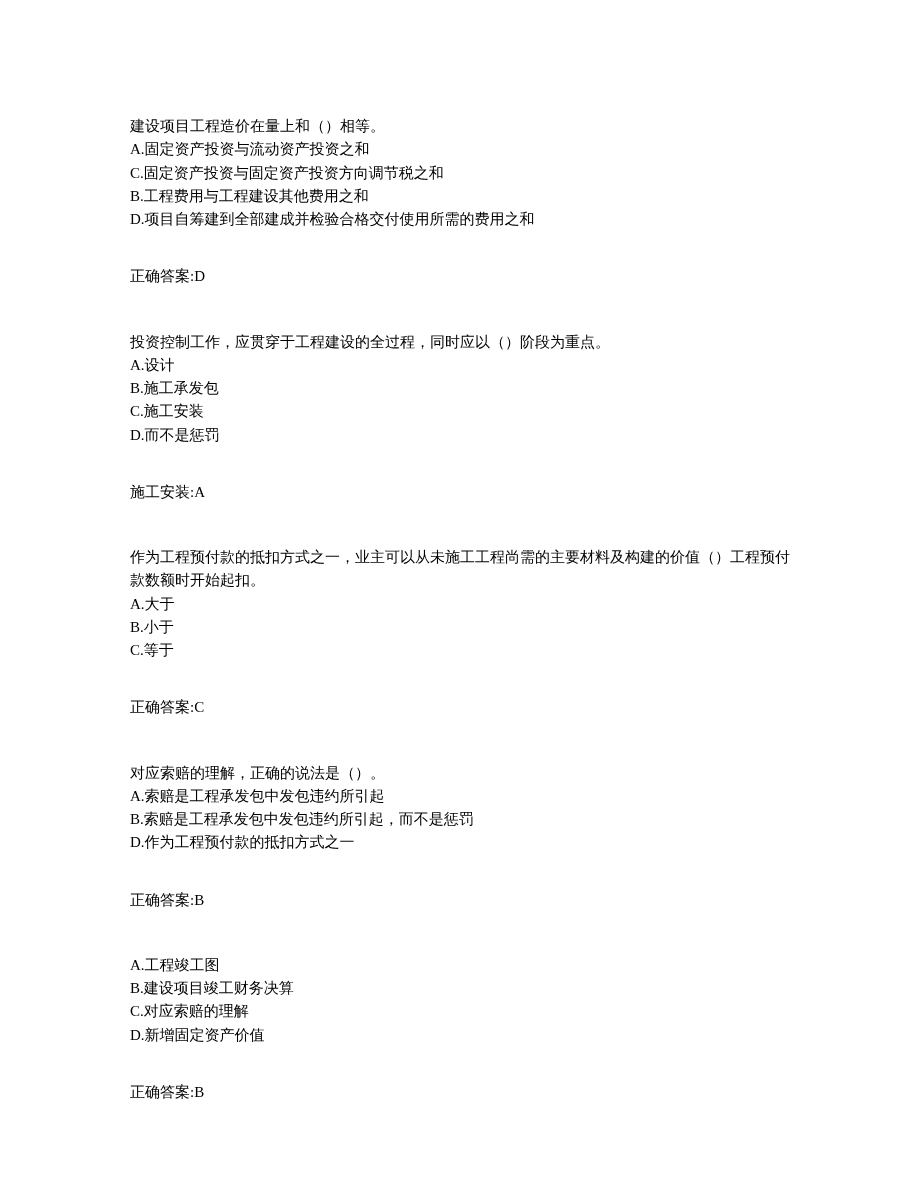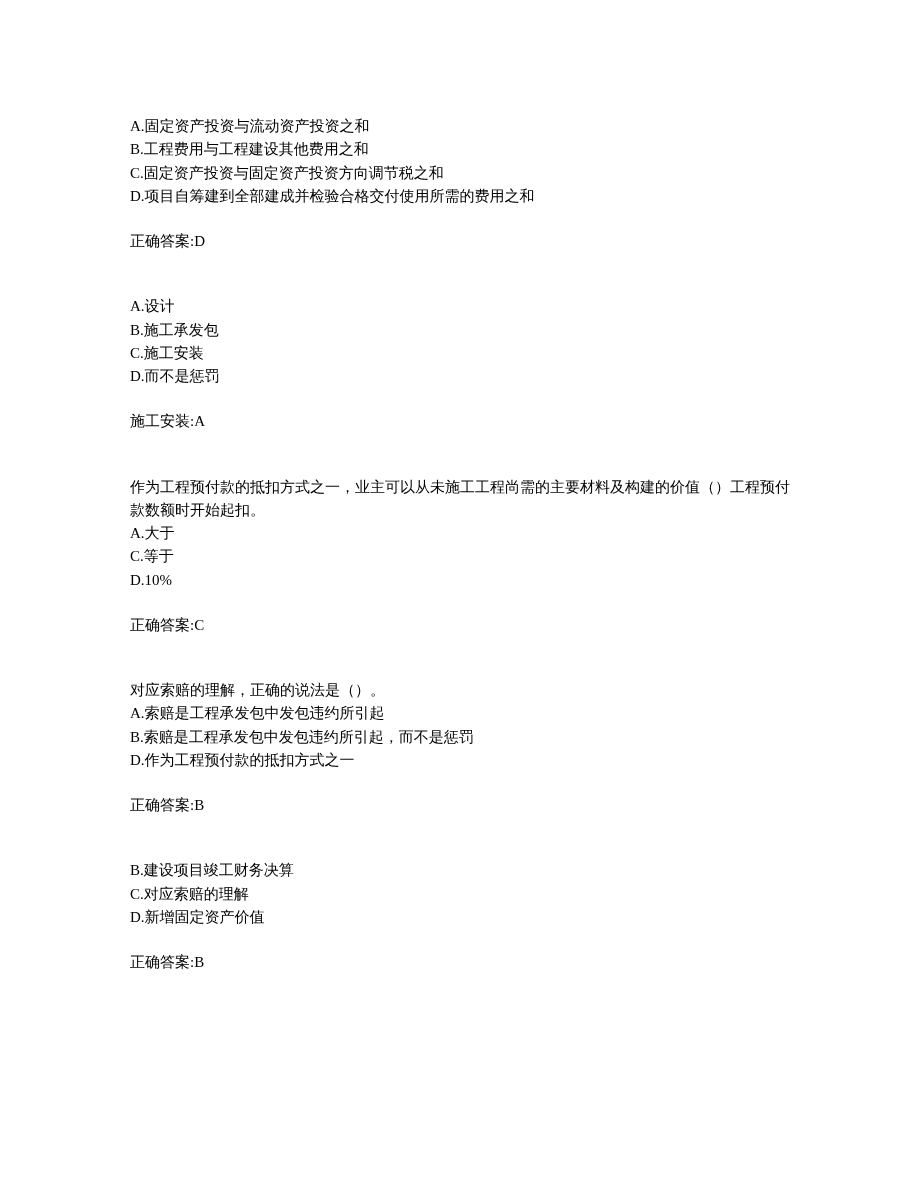--- a/index.html
+++ b/index.html
@@ -20,56 +20,59 @@
     .question-block {
       margin-bottom: 42px;
     }
     .question-text {
       margin-bottom: 0;
     }
     .option {
       display: block;
     }
     .answer {
-      margin-top: 22px;
+      margin-top: 34px;
     }
   </style>
 </head>
 <body>
 
 <div class="question-block">
+  <div class="question-text">建设项目工程造价在量上和（）相等。</div>
   <div class="option">A.固定资产投资与流动资产投资之和</div>
+  <div class="option">C.固定资产投资与固定资产投资方向调节税之和</div>
   <div class="option">B.工程费用与工程建设其他费用之和</div>
-  <div class="option">C.固定资产投资与固定资产投资方向调节税之和</div>
   <div class="option">D.项目自筹建到全部建成并检验合格交付使用所需的费用之和</div>
   <div class="answer">正确答案:D</div>
 </div>
 
 <div class="question-block">
+  <div class="question-text">投资控制工作，应贯穿于工程建设的全过程，同时应以（）阶段为重点。</div>
   <div class="option">A.设计</div>
   <div class="option">B.施工承发包</div>
   <div class="option">C.施工安装</div>
   <div class="option">D.而不是惩罚</div>
   <div class="answer">施工安装:A</div>
 </div>
 
 <div class="question-block">
   <div class="question-text">作为工程预付款的抵扣方式之一，业主可以从未施工工程尚需的主要材料及构建的价值（）工程预付款数额时开始起扣。</div>
   <div class="option">A.大于</div>
+  <div class="option">B.小于</div>
   <div class="option">C.等于</div>
-  <div class="option">D.10%</div>
   <div class="answer">正确答案:C</div>
 </div>
 
 <div class="question-block">
   <div class="question-text">对应索赔的理解，正确的说法是（）。</div>
   <div class="option">A.索赔是工程承发包中发包违约所引起</div>
   <div class="option">B.索赔是工程承发包中发包违约所引起，而不是惩罚</div>
   <div class="option">D.作为工程预付款的抵扣方式之一</div>
   <div class="answer">正确答案:B</div>
 </div>
 
 <div class="question-block">
+  <div class="option">A.工程竣工图</div>
   <div class="option">B.建设项目竣工财务决算</div>
   <div class="option">C.对应索赔的理解</div>
   <div class="option">D.新增固定资产价值</div>
   <div class="answer">正确答案:B</div>
 </div>
 
 </body></html>

